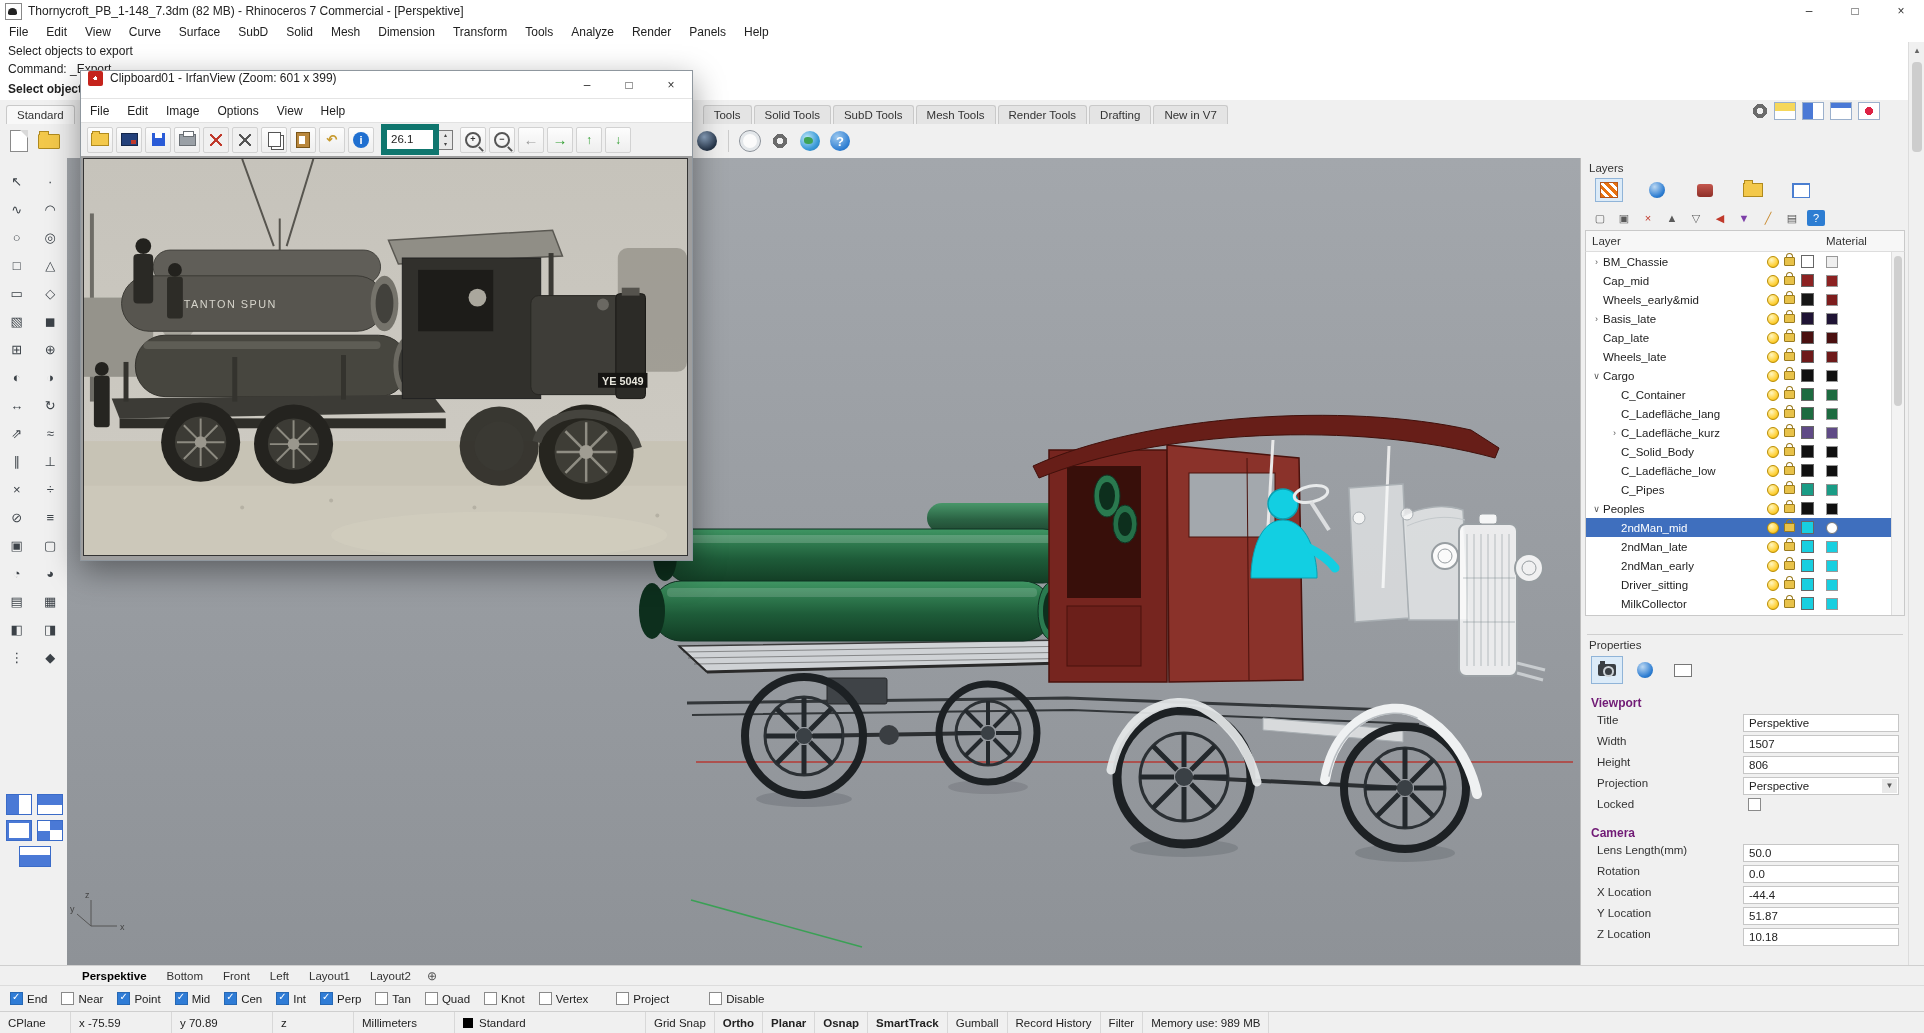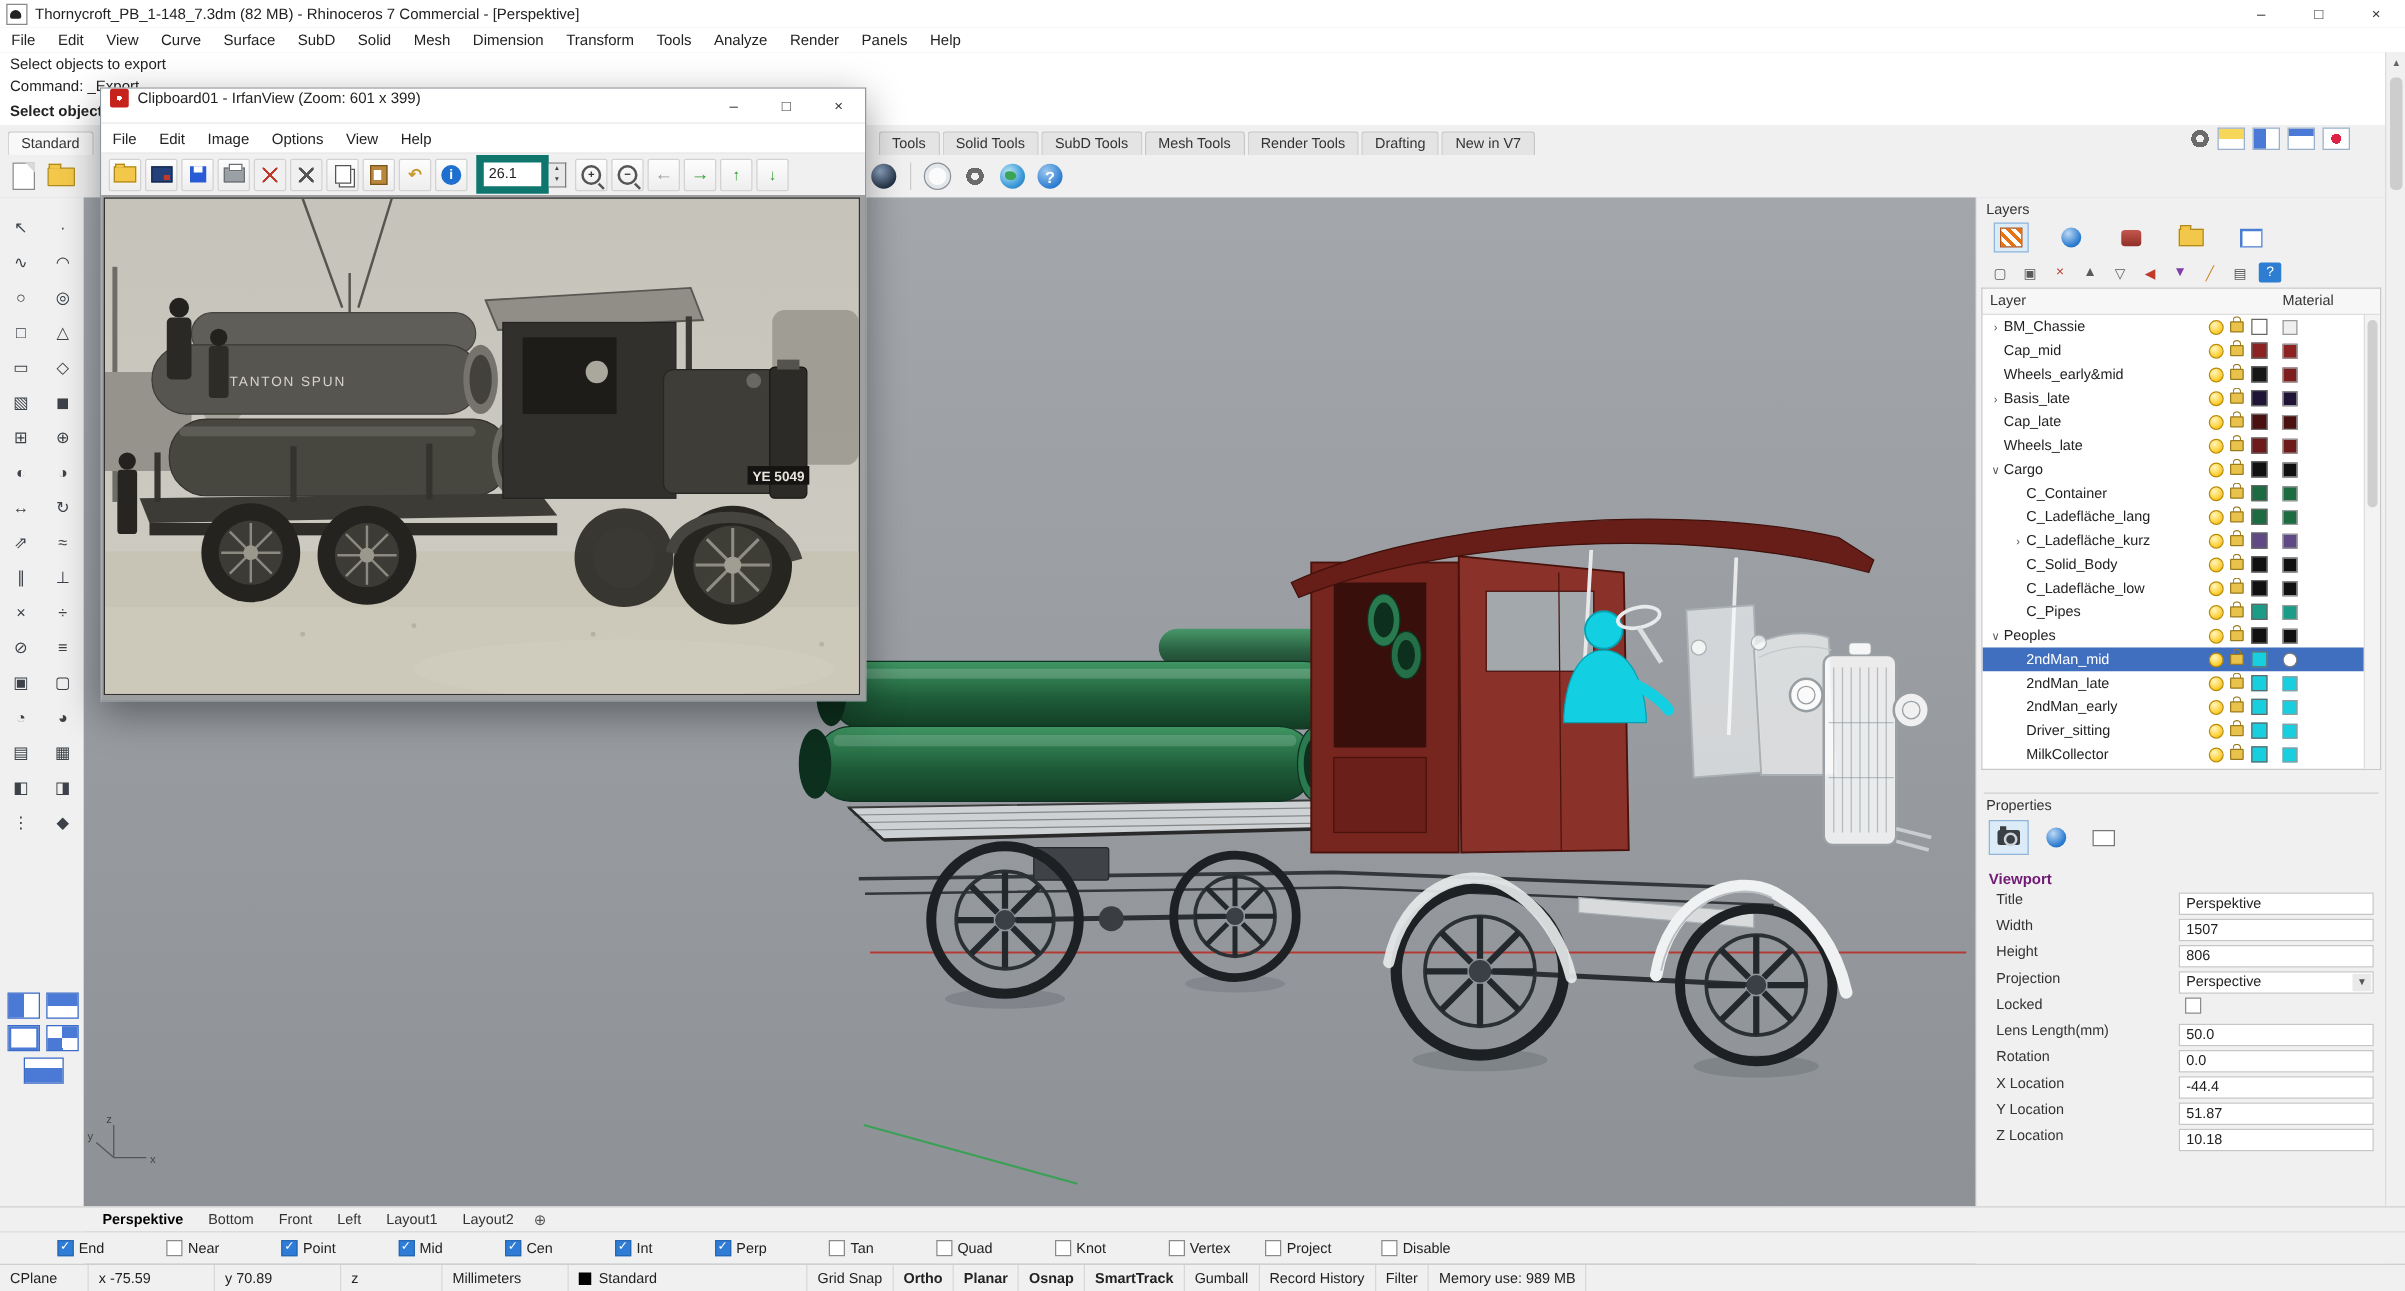--- a/index.html
+++ b/index.html
@@ -109,21 +109,21 @@
   
   .cb{width:13px;height:13px;border:1px solid #8a8a8a;background:#fff;display:inline-block;box-sizing:border-box;position:relative;flex:none;}
   .cb.checked{background:#2f7cd6;border-color:#2668b4;}
   .cb.checked::after{content:"✓";color:#fff;font-size:10px;position:absolute;left:1px;top:-2px;}
   
   #vtabs{left:0;top:965px;width:1924px;height:20px;background:#f0f0f0;border-top:1px solid #cfcfcf;display:flex;align-items:center;padding-left:72px;box-sizing:border-box;}
   .vtab{padding:0 10px;font-size:11.5px;color:#333;}
   .vtab.active{font-weight:bold;color:#000;}
   #vtab-add{font-size:12px;color:#555;margin-left:6px;}
   #osnapbar{left:0;top:985px;width:1924px;height:26px;background:#f0f0f0;border-top:1px solid #dcdcdc;display:flex;align-items:center;gap:14px;padding-left:10px;box-sizing:border-box;}
-  .os-item{display:flex;align-items:center;gap:4px;font-size:11.5px;color:#222;margin-left:36px;}
+  .os-item{display:flex;align-items:center;gap:4px;font-size:11.5px;color:#222;}
   .os-item:nth-child(12){margin-left:14px;}
   .os-item:nth-child(13){margin-left:26px;}
   #statusbar{left:0;top:1011px;width:1924px;height:22px;background:#f0f0f0;border-top:1px solid #cfcfcf;display:flex;align-items:stretch;font-size:11.5px;color:#222;}
   .sb-item{display:flex;align-items:center;padding:0 8px;border-right:1px solid #d8d8d8;white-space:nowrap;}
   .sb-item.bold{font-weight:bold;}
   .sb-item:nth-child(1){width:54px;align-items:center;}
   .sb-item:nth-child(2){width:84px;}
   .sb-item:nth-child(3){width:84px;}
   .sb-item:nth-child(4){width:64px;}
   .sb-item:nth-child(5){width:84px;}
@@ -719,20 +719,21 @@
   </div>
   <div class="prow">
     <span class="plabel">Projection</span>
     <span class="pval"><span>Perspective</span><span class="dd">▼</span></span>
   </div>
   <div class="prow">
     <span class="plabel">Locked</span>
     <span class="pval nocell"><span class="cb"></span></span>
   </div>
 
+  <div class="psec">Camera</div>
   <div class="prow">
     <span class="plabel">Lens Length(mm)</span>
     <span class="pval">50.0</span>
   </div>
   <div class="prow">
     <span class="plabel">Rotation</span>
     <span class="pval">0.0</span>
   </div>
   <div class="prow">
     <span class="plabel">X Location</span>

